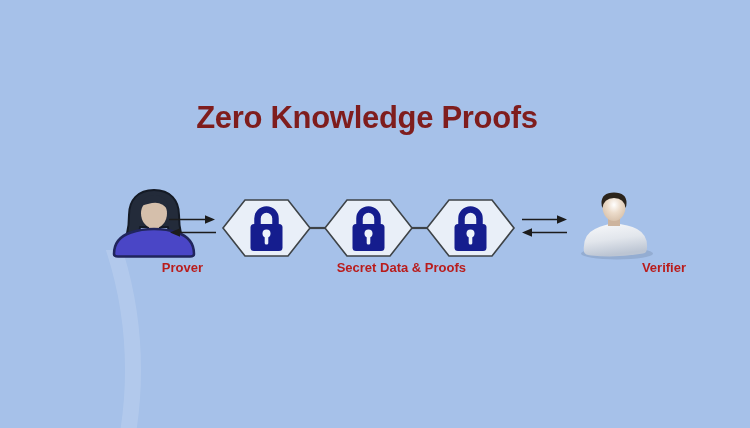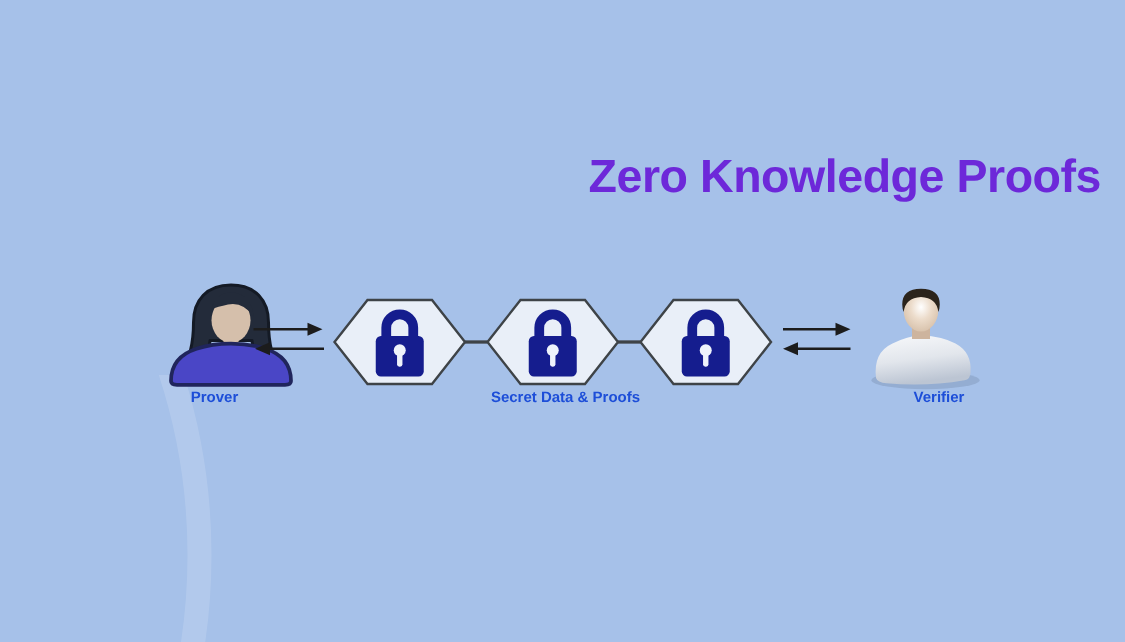--- a/index.html
+++ b/index.html
@@ -12,41 +12,41 @@
     position: relative;
     overflow: hidden;
     background: #a6c1e9;
     font-family: "Liberation Sans", sans-serif;
   }
   .title {
     position: absolute;
     top: 100px;
     left: 0;
     width: 734px;
-    text-align: right;
+    text-align: center;
     font-size: 31px;
     font-weight: bold;
-    color: #6d28d9;
+    color: #7f1d1d;
     letter-spacing: -0.3px;
   }
   .diagram-svg {
     position: absolute;
     left: 0;
     top: 0;
   }
   .node-label {
     position: absolute;
     top: 260px;
-    font-size: 10px;
+    font-size: 13px;
     font-weight: bold;
-    color: #1d4ed8;
-    text-align: center;
+    color: #b91c1c;
+    text-align: right;
   }
   .label-prover   { left: 83px;  width: 120px; }
-  .label-center   { left: 272px; width: 210px; }
+  .label-center   { left: 256px; width: 210px; }
   .label-verifier { left: 566px; width: 120px; }
 </style>
 </head>
 <body>
 
 <div class="title">Zero Knowledge Proofs</div>
 
 <svg class="diagram-svg" width="750" height="428" viewBox="0 0 750 428">
   <defs>
     <linearGradient id="shirtGrad" x1="0" y1="0" x2="0.25" y2="1">

